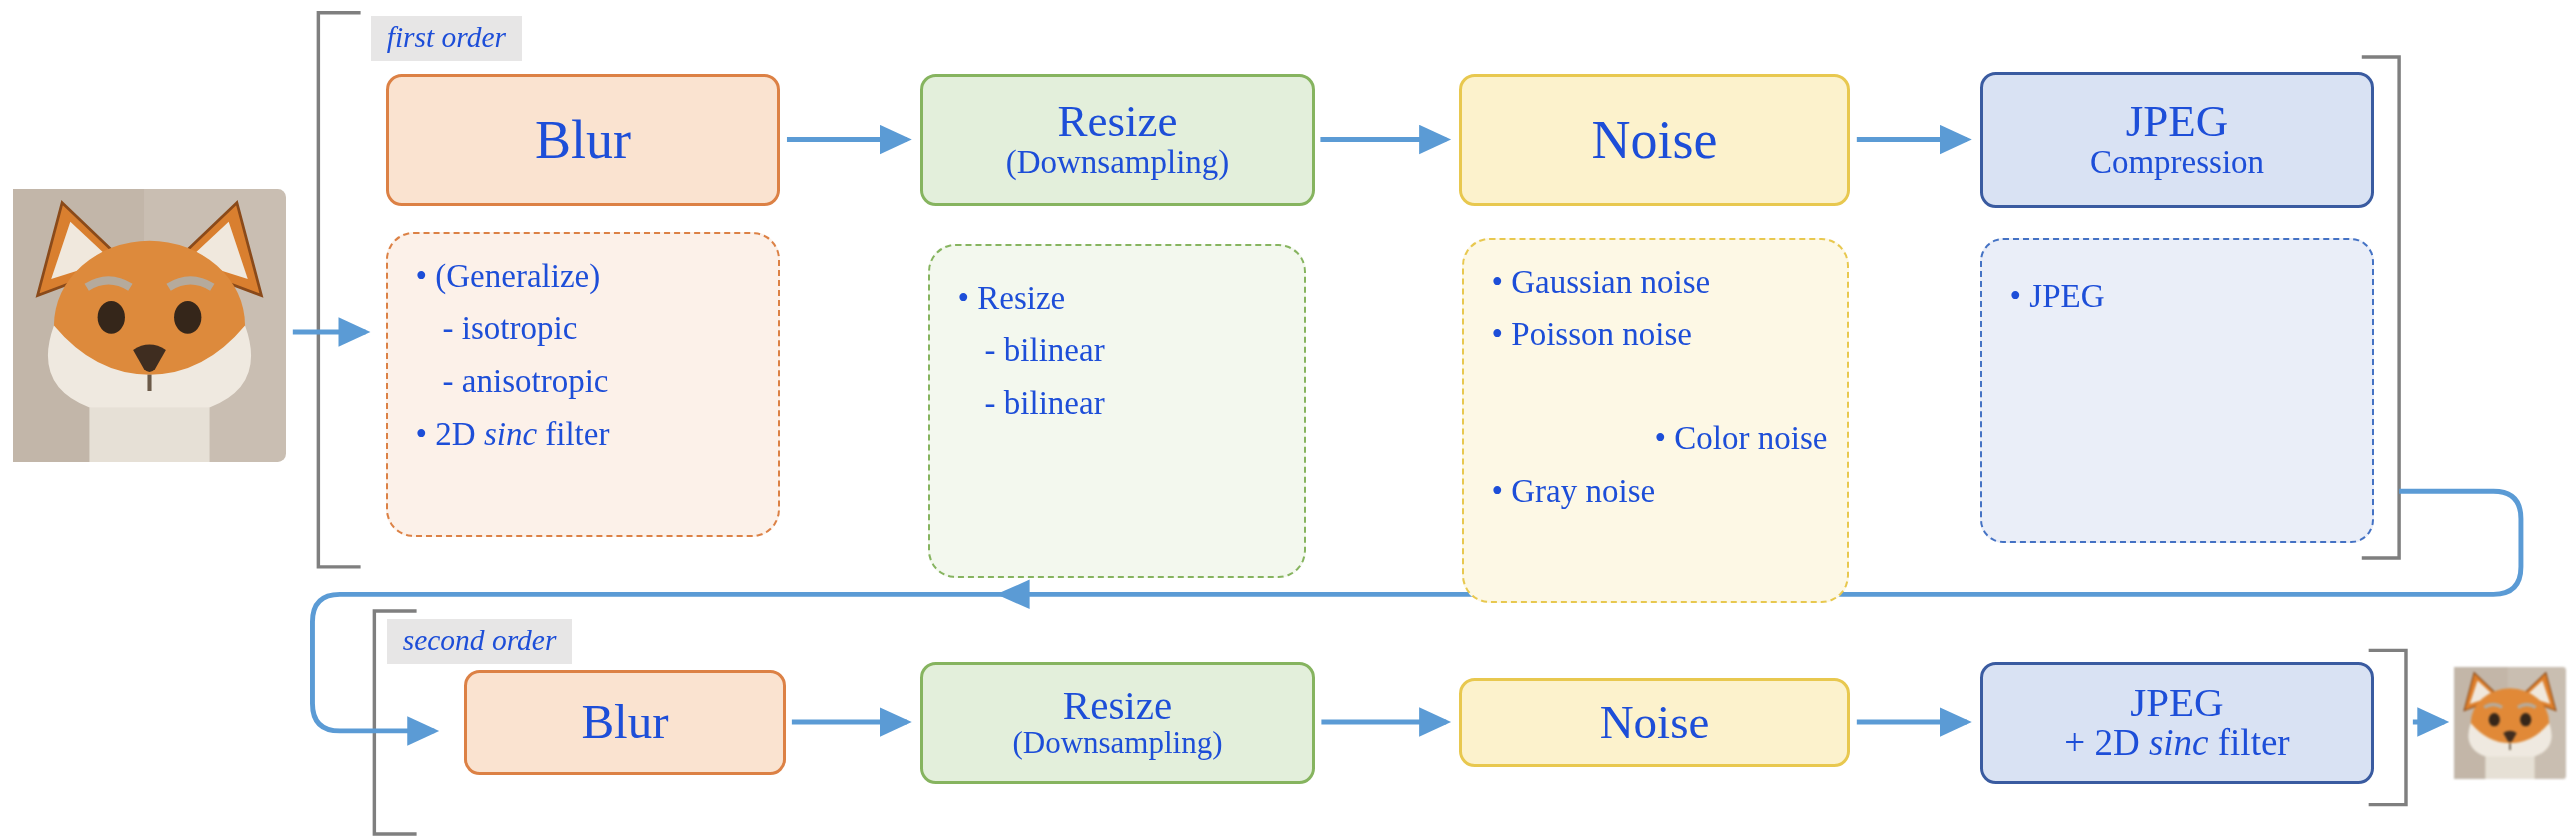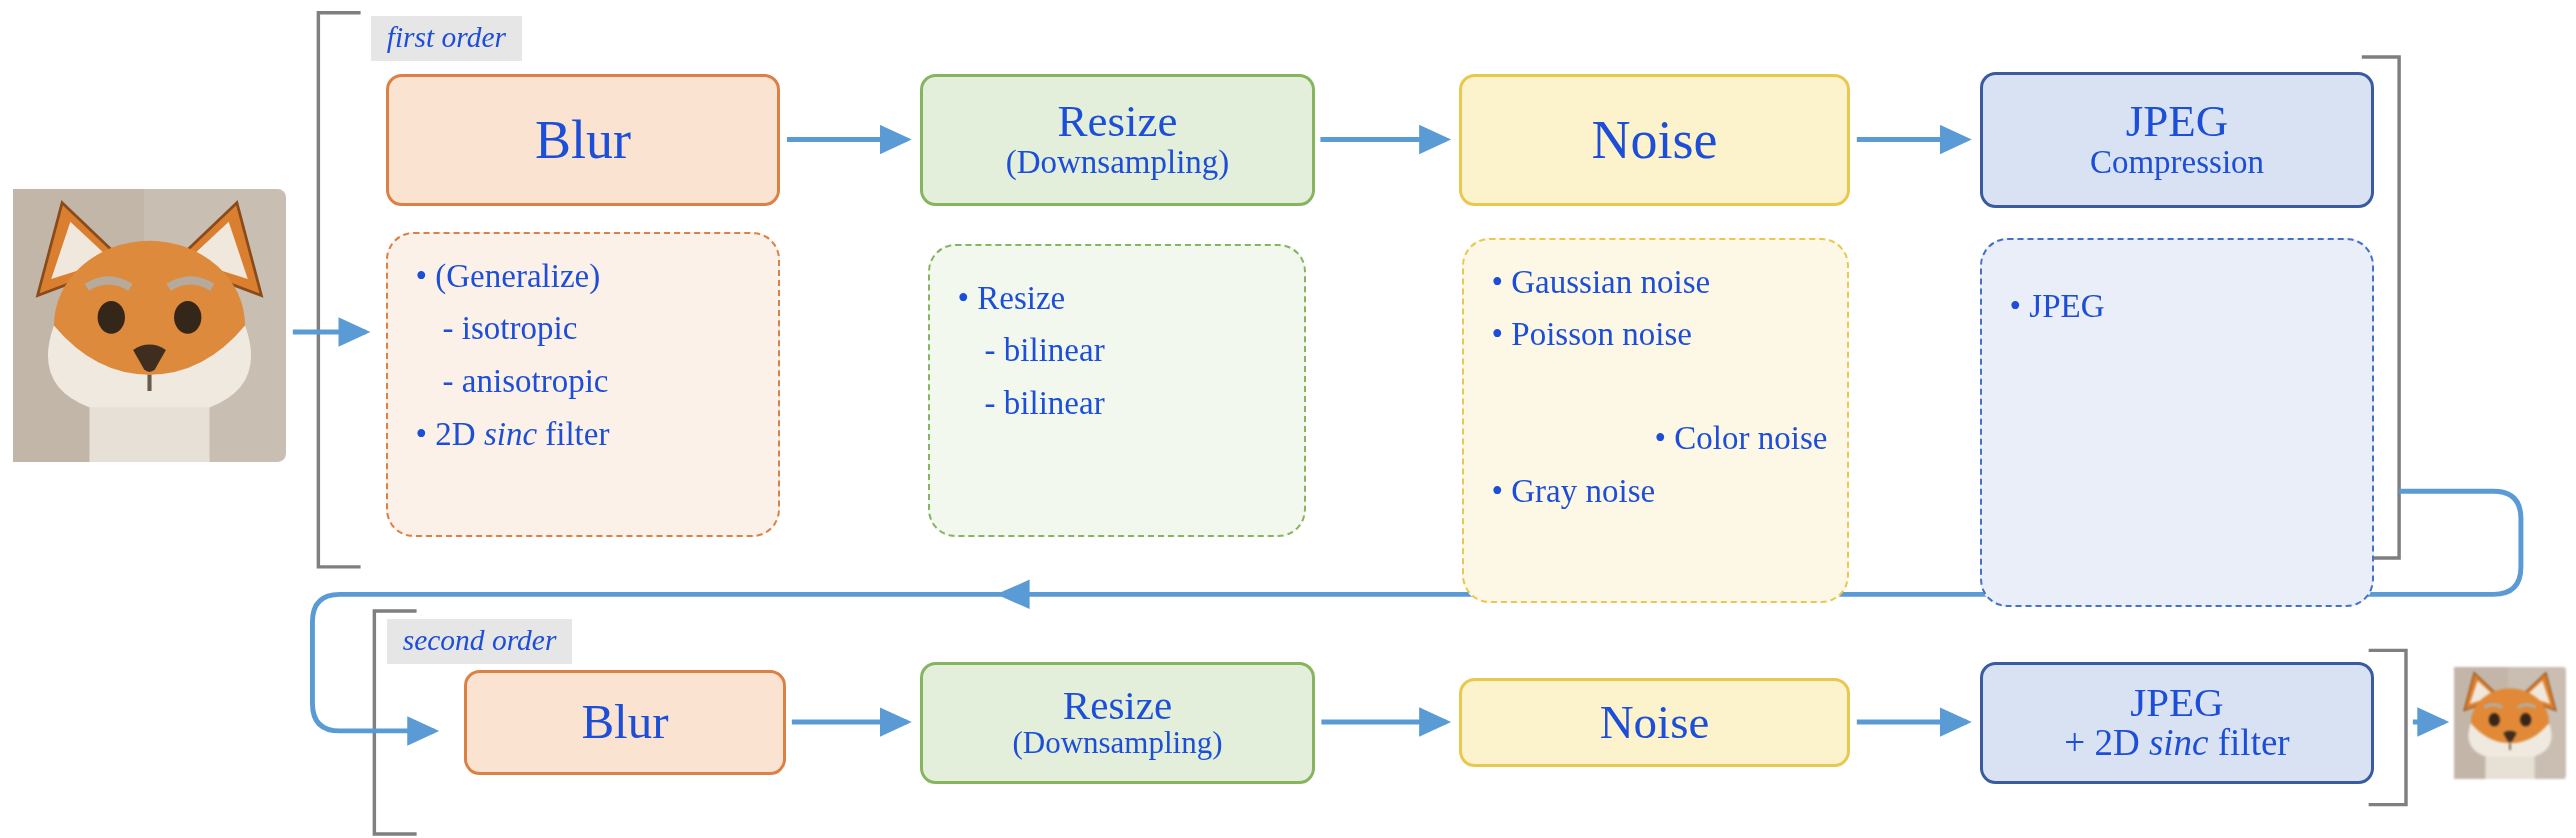--- a/index.html
+++ b/index.html
@@ -126,34 +126,34 @@
     <div class="t2">Compression</div>
   </div>
 
   <div class="dbox orange" style="left:386px;top:232px;width:394px;height:305px;">
     <div class="ln b">• (Generalize)</div>
     <div class="ln sub">- isotropic</div>
     <div class="ln sub">- anisotropic</div>
     <div class="ln b"><span>• 2D </span><span class="it">sinc</span><span> filter</span></div>
   </div>
 
-  <div class="dbox green" style="left:928px;top:244px;width:378px;height:293px;padding-top:25.5px;">
+  <div class="dbox green" style="left:928px;top:244px;width:378px;height:334px;padding-top:25.5px;">
     <div class="ln b">• Resize</div>
     <div class="ln sub">- bilinear</div>
     <div class="ln sub">- bilinear</div>
   </div>
 
   <div class="dbox yellow" style="left:1462px;top:238px;width:387px;height:365px;">
     <div class="ln b">• Gaussian noise</div>
     <div class="ln b">• Poisson noise</div>
     <div class="ln b gapbefore">• Color noise</div>
     <div class="ln b">• Gray noise</div>
   </div>
 
-  <div class="dbox blue" style="left:1980px;top:238px;width:394px;height:369px;padding-top:40px;">
+  <div class="dbox blue" style="left:1980px;top:238px;width:394px;height:305px;padding-top:30px;border-radius:23px;">
     <div class="ln b">• JPEG</div>
   </div>
 
   <div class="lab" style="left:387px;top:619px;">second order</div>
 
   <div class="tbox orange" style="left:464px;top:670px;width:322px;height:105px;">
     <div class="t1" style="font-size:49px;">Blur</div>
   </div>
 
   <div class="tbox green two" style="left:920px;top:662px;width:395px;height:122px;">

